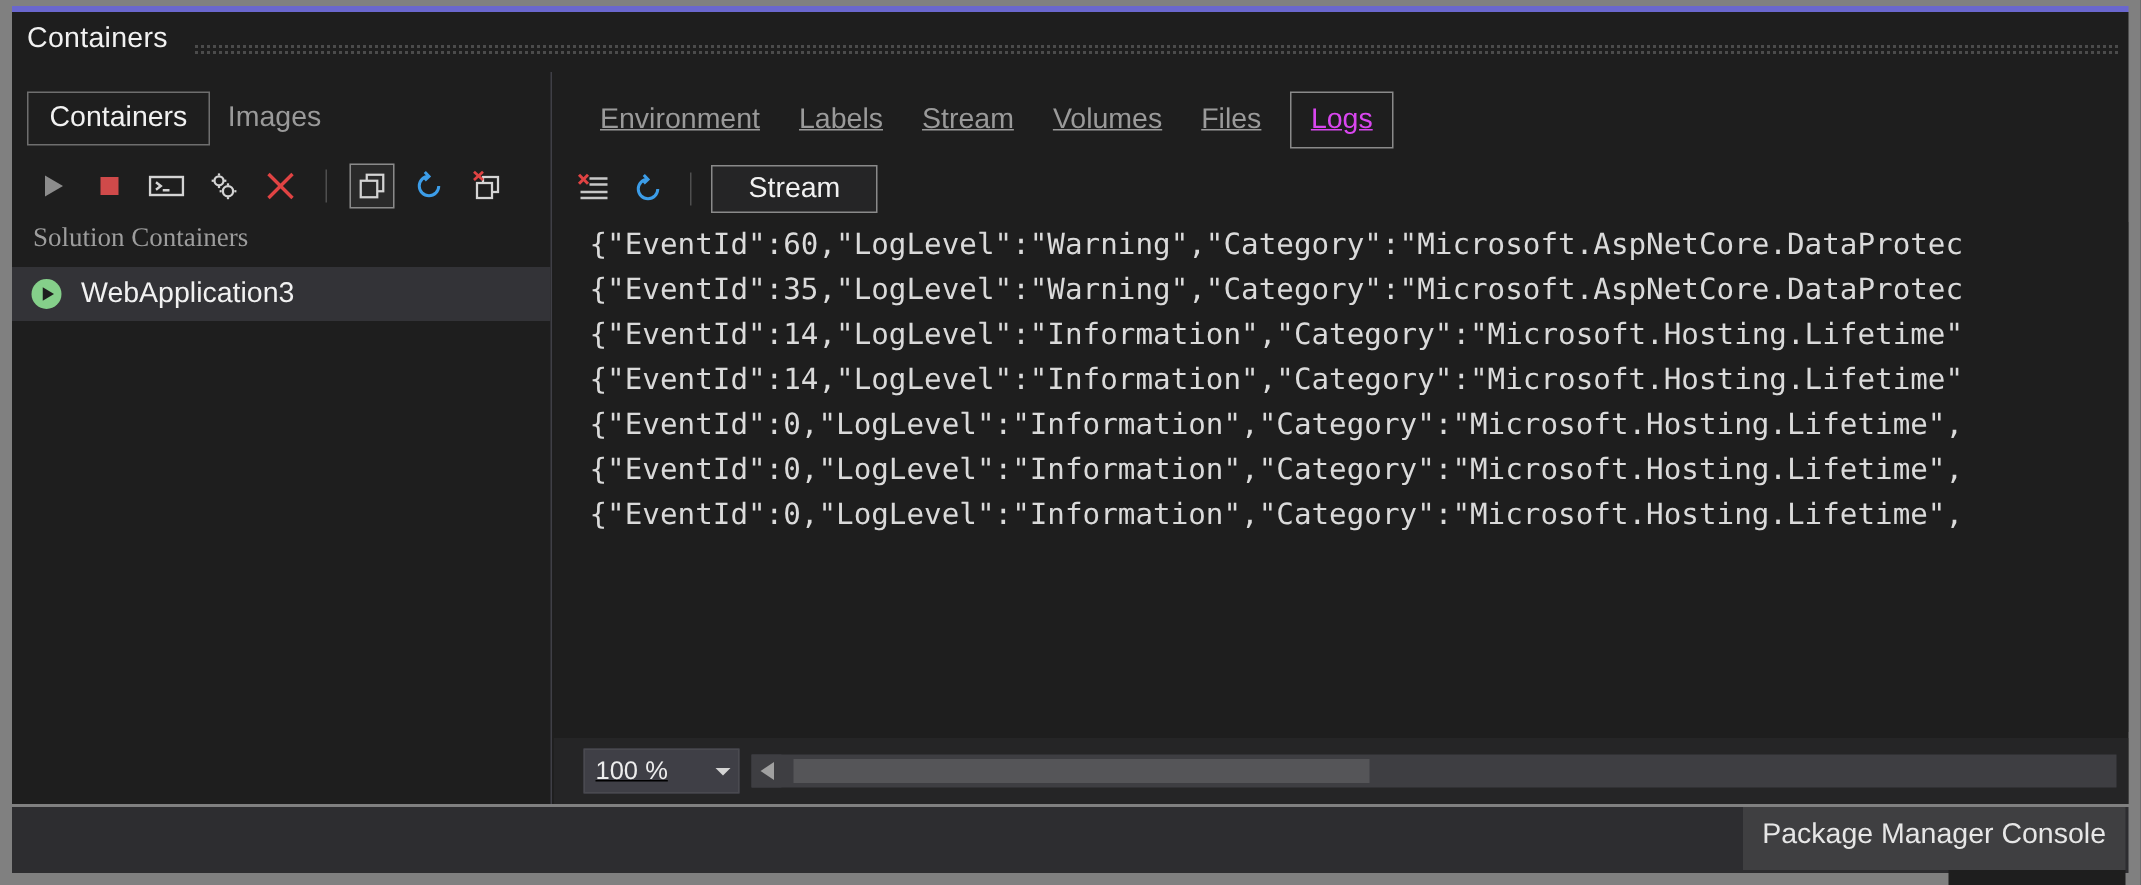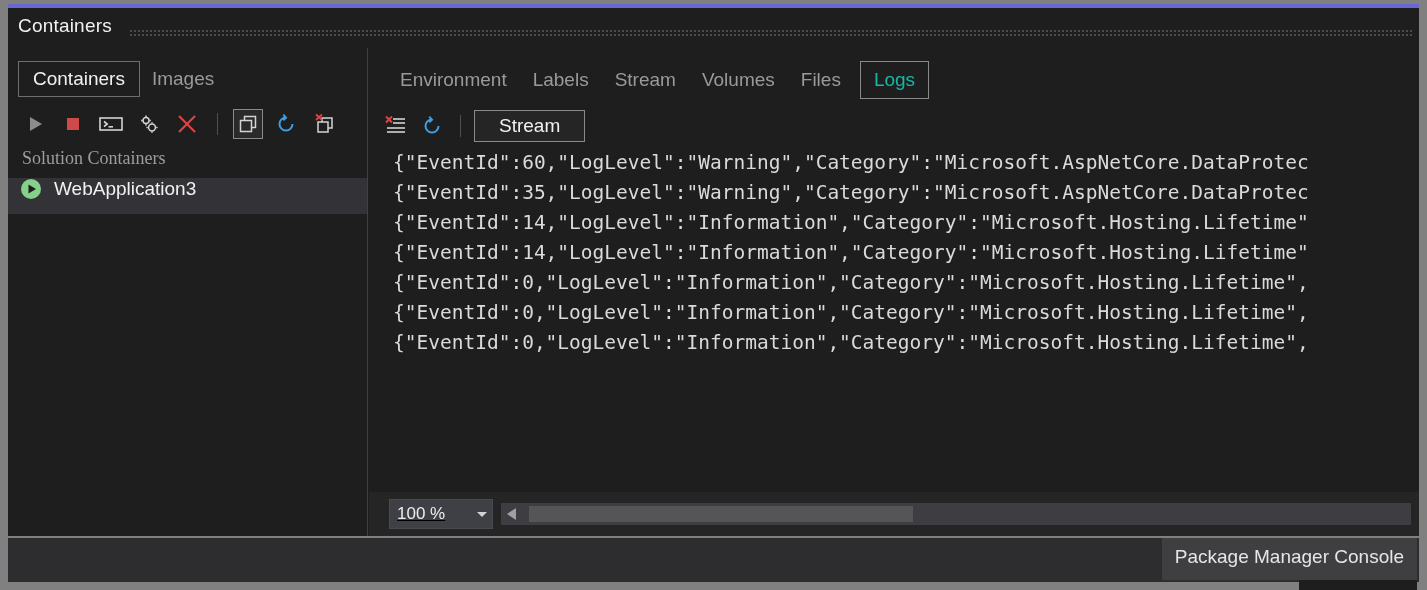--- a/index.html
+++ b/index.html
@@ -121,21 +121,21 @@
     white-space: nowrap;
     font-family: Liberation Serif, serif;
   }
   .tree {
     position: absolute;
     left: 0; top: 130px;
     right: 0;
   }
   .tree-item {
     display: flex;
-    align-items: flex-start;
+    align-items: center;
     height: 36px;
     padding-left: 12px;
     background: #333337;
     cursor: default;
   }
   .tree-item-label {
     margin-left: 12px;
     font-size: 19px;
     color: #F1F1F1;
     white-space: nowrap;
@@ -153,23 +153,24 @@
     height: 44px;
     display: flex;
     align-items: center;
   }
   .dtab {
     font-size: 19px;
     color: #9A9A9A;
     padding: 6px 13px;
     white-space: nowrap;
     cursor: default;
+    text-decoration: underline;
   }
   .dtab.active {
-    color: #14b8a6;
+    color: #d946ef;
     border: 1px solid #8A8A8A;
     padding: 7px 13px;
     margin-left: 6px;
   }
   .logs-toolbar {
     position: absolute;
     left: 12px; top: 60px;
     height: 36px;
     display: flex;
     align-items: center;

